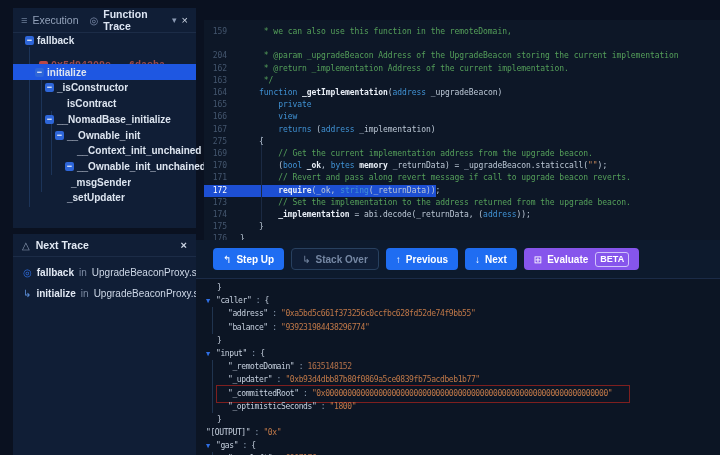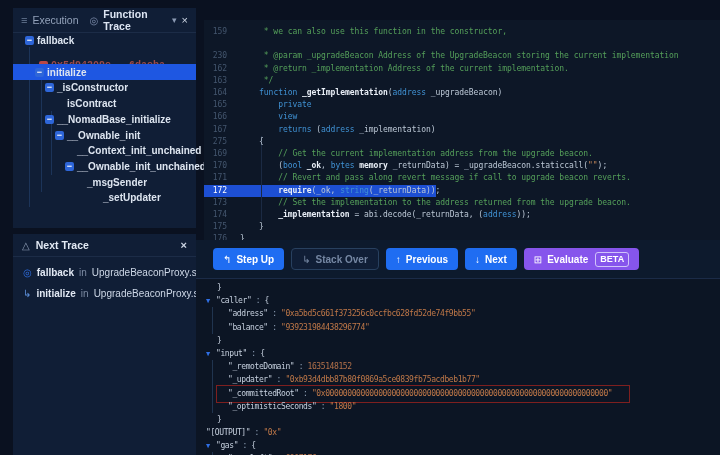--- a/index.html
+++ b/index.html
@@ -127,24 +127,24 @@
           <span class="minus-box">−</span>
           <span>__Ownable_init</span>
         </div>
         <div class="tree-row" style="top: 110.9px; padding-left: 64px;">
           <span>__Context_init_unchained</span>
         </div>
         <div class="tree-row" style="top: 126.6px; padding-left: 52px;">
           <span class="minus-box">−</span>
           <span>__Ownable_init_unchained</span>
         </div>
-        <div class="tree-row" style="top: 142.3px; padding-left: 74px;">
+        <div class="tree-row" style="top: 142.3px; padding-left: 58px;">
           <span>_msgSender</span>
         </div>
-        <div class="tree-row" style="top: 158px; padding-left: 54px; margin-left: 36px;">
+        <div class="tree-row" style="top: 158px; padding-left: 54px;">
           <span>_setUpdater</span>
         </div>
       </div>
   </div>
 
   <div class="stack">
     <div class="stack-header">
       <span class="warn-icon">△</span>
       <span>Next Trace</span>
       <span class="panel-close">×</span>
@@ -161,22 +161,22 @@
           <span class="fn">initialize</span>
           <span class="conn">in</span>
           <span class="file">UpgradeBeaconProxy.sol:172</span>
         </div>
       </div>
   </div>
 
   <div class="editor" id="code-editor">
       <div class="active-bg" style="top: 164.6px;"></div>
       <div class="indent-guide" style="left: 57px; top: 115.8px; height: 85.4px;"></div>
-      <div class="code-line" style="top: 6px;"><span class="lnum">159</span><span class="ccode"><span class="tk-c">     * we can also use this function in the constructor,</span></span></div>
-      <div class="code-line" style="top: 30.4px;"><span class="lnum">230</span><span class="ccode"><span class="tk-c">     * @param _upgradeBeacon Address of the UpgradeBeacon storing the current implementation</span></span></div>
+      <div class="code-line" style="top: 6px;"><span class="lnum">159</span><span class="ccode"><span class="tk-c">     * we can also use this function in the remoteDomain,</span></span></div>
+      <div class="code-line" style="top: 30.4px;"><span class="lnum">204</span><span class="ccode"><span class="tk-c">     * @param _upgradeBeacon Address of the UpgradeBeacon storing the current implementation</span></span></div>
       <div class="code-line" style="top: 42.6px;"><span class="lnum">162</span><span class="ccode"><span class="tk-c">     * @return _implementation Address of the current implementation.</span></span></div>
       <div class="code-line" style="top: 54.8px;"><span class="lnum">163</span><span class="ccode"><span class="tk-c">     */</span></span></div>
       <div class="code-line" style="top: 67px;"><span class="lnum">164</span><span class="ccode"><span class="tk-t">    </span><span class="tk-k">function</span><span class="tk-t"> </span><span class="tk-b">_getImplementation</span><span class="tk-t">(</span><span class="tk-k">address</span><span class="tk-t"> _upgradeBeacon)</span></span></div>
       <div class="code-line" style="top: 79.2px;"><span class="lnum">165</span><span class="ccode"><span class="tk-t">        </span><span class="tk-k">private</span></span></div>
       <div class="code-line" style="top: 91.4px;"><span class="lnum">166</span><span class="ccode"><span class="tk-t">        </span><span class="tk-k">view</span></span></div>
       <div class="code-line" style="top: 103.6px;"><span class="lnum">167</span><span class="ccode"><span class="tk-t">        </span><span class="tk-k">returns</span><span class="tk-t"> (</span><span class="tk-k">address</span><span class="tk-t"> _implementation)</span></span></div>
       <div class="code-line" style="top: 115.8px;"><span class="lnum">275</span><span class="ccode"><span class="tk-t">    {</span></span></div>
       <div class="code-line" style="top: 128px;"><span class="lnum">169</span><span class="ccode"><span class="tk-t">        </span><span class="tk-c">// Get the current implementation address from the upgrade beacon.</span></span></div>
       <div class="code-line" style="top: 140.2px;"><span class="lnum">170</span><span class="ccode"><span class="tk-t">        (</span><span class="tk-k">bool</span><span class="tk-t"> </span><span class="tk-b">_ok</span><span class="tk-t">, </span><span class="tk-k">bytes</span><span class="tk-t"> </span><span class="tk-b">memory</span><span class="tk-t"> _returnData) = _upgradeBeacon.staticcall(</span><span class="tk-s">""</span><span class="tk-t">);</span></span></div>
       <div class="code-line" style="top: 152.4px;"><span class="lnum">171</span><span class="ccode"><span class="tk-t">        </span><span class="tk-c">// Revert and pass along revert message if call to upgrade beacon reverts.</span></span></div>

